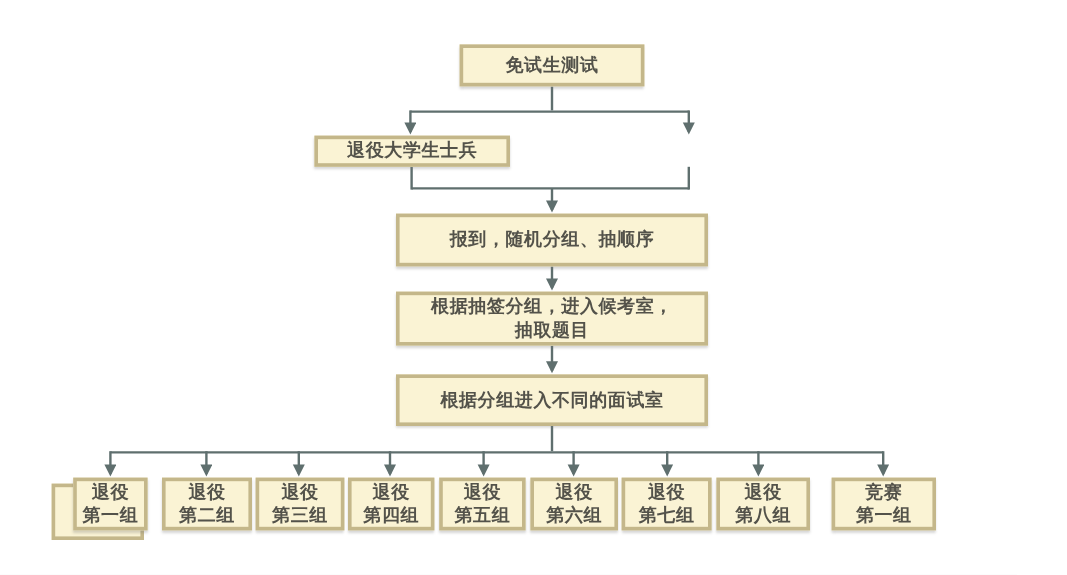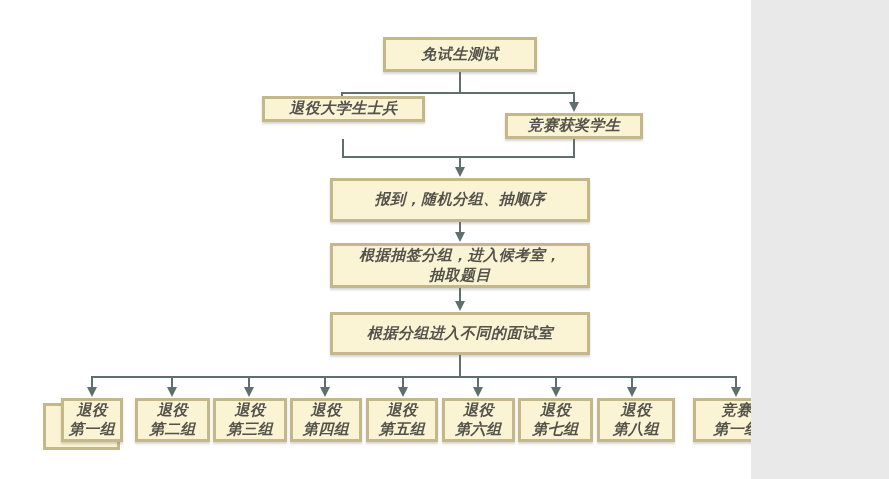--- a/index.html
+++ b/index.html
@@ -9,25 +9,24 @@
     --connector: #5F6F6E;
     --background: #FFFFFF;
   }
   * { margin: 0; padding: 0; box-sizing: border-box; }
   body {
     background: #e9e9e9;
     font-family: "DejaVu Sans", "Liberation Sans", sans-serif;
   }
   .canvas {
     position: relative;
-    width: 751px;
+    width: 889px;
     height: 479px;
     background: var(--background);
     overflow: hidden;
-    font-style: italic;
   }
   .connectors {
     position: absolute;
     left: 0; top: 0;
     width: 889px; height: 479px;
     pointer-events: none;
   }
   .node {
     position: absolute;
     background: var(--box-fill);
@@ -87,27 +86,24 @@
       <path d="M556,376 V395" marker-end="url(#arrowhead)"></path>
       <path d="M632,376 V395" marker-end="url(#arrowhead)"></path>
       <path d="M736,376 V395" marker-end="url(#arrowhead)"></path>
     </g>
   </svg>
 
   <div class="node main" style="left:383px; top:37px; width:154px; height:35px;">
     <span class="node-label">免试生测试</span>
   </div>
 
-  <div class="node main" style="left:262px; top:96px; width:163px; height:26px;justify-content:center;">
+  <div class="node main" style="left:262px; top:113px; width:163px; height:26px;justify-content:center;">
     <span class="node-label">退役大学生士兵</span>
   </div>
 
-  <div class="node main" style="left:505px; top:113px; width:138px; height:26px;">
-    <span class="node-label">竞赛获奖学生</span>
-  </div>
 
   <div class="node main" style="left:330px; top:178px; width:260px; height:44px;justify-content:center;">
     <span class="node-label">报到，随机分组、抽顺序</span>
   </div>
 
   <div class="node main" style="left:330px; top:312px; width:260px; height:43px;">
     <span class="node-label">根据分组进入不同的面试室</span>
   </div>
 
   <div class="node main" style="left:330px; top:243px; width:260px; height:45px;">

